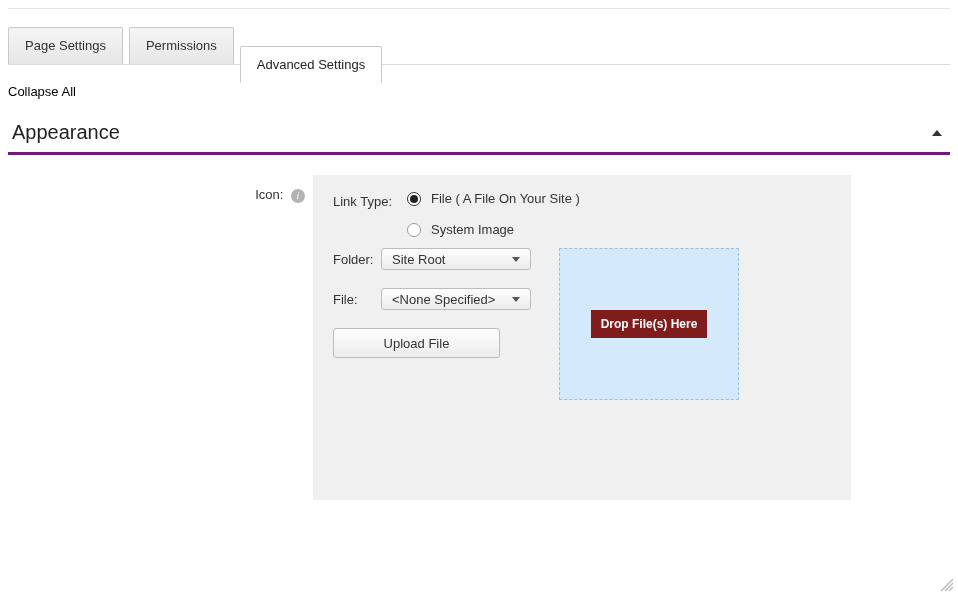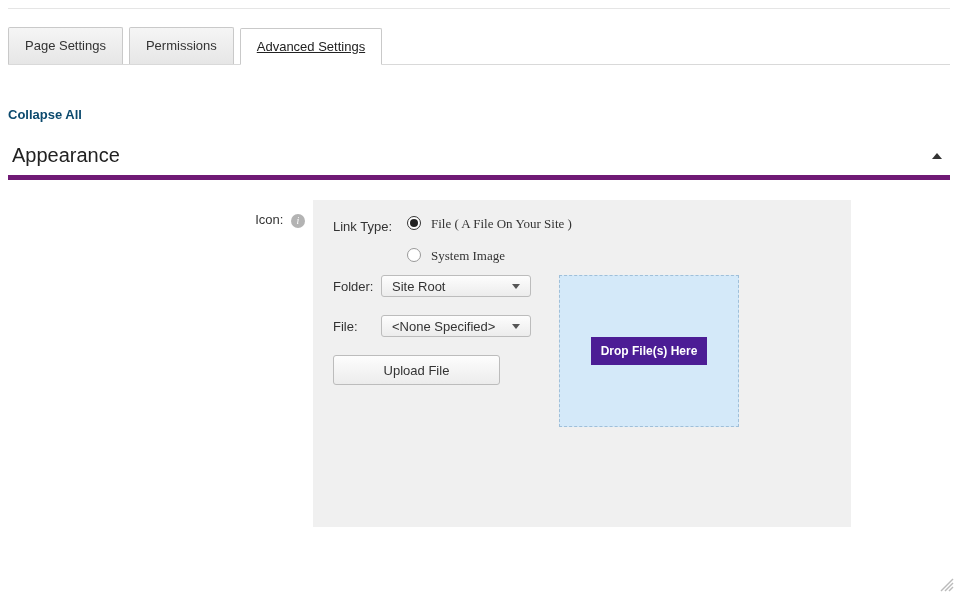--- a/index.html
+++ b/index.html
@@ -3,52 +3,52 @@
 <meta charset="utf-8">
 <style>
 * { box-sizing: border-box; margin: 0; padding: 0; }
 body { font-family: Arial, sans-serif; font-size: 13px; color: #333; background: #fff; }
 .page { width: 958px; height: 596px; position: relative; overflow: hidden; }
 .content { padding: 0 8px; height: 564px; overflow-y: scroll; }
 .top-divider { height: 1px; background: #e5e5e5; margin: 8px 0 0 0; }
 
 .tabs { display: flex; border-bottom: 1px solid #d9d9d9; margin-top: 18px; }
 .tab { padding: 10px 16px; font-size: 13px; color: #333; cursor: pointer; background: linear-gradient(#f5f5f5, #e6e6e6); border: 1px solid #c9c9c9; border-bottom: none; margin-right: 6px; border-radius: 2px 2px 0 0; }
-.tab.active { background: #fff; border-bottom: 1px solid #fff; position: relative; top: 1px; color: #222; text-decoration: underline; }
+.tab.active { background: #fff; border-bottom: 1px solid #fff; position: relative; top: 19px; color: #222; }
 
-.collapse-link { color: #0c4a6e; font-size: 13px; margin: 42px 0 16px 0; display: inline-block; cursor: pointer; font-weight: bold; }
+.collapse-link { color: #000000; font-size: 13px; margin: 19px 0 16px 0; display: inline-block; cursor: pointer; font-weight: normal; }
 
-.section-header { display: flex; align-items: center; justify-content: space-between; border-bottom: 5px solid #701a75; padding: 6px 0 8px 0; }
+.section-header { display: flex; align-items: center; justify-content: space-between; border-bottom: 3px solid #701a75; padding: 6px 0 8px 0; }
 .section-title { font-size: 20px; font-weight: normal; color: #222; padding-left: 4px; }
 .chevron-up { width: 0; height: 0; border-left: 5px solid transparent; border-right: 5px solid transparent; border-bottom: 6px solid #333; margin-right: 8px; }
 
 .form-area { display: flex; margin-top: 20px; }
 .label-col { width: 305px; text-align: right; padding-right: 8px; padding-top: 12px; color: #333; }
 .info-icon { display: inline-flex; align-items: center; justify-content: center; width: 14px; height: 14px; border-radius: 50%; background: #b3b3b3; color: #fff; font-size: 10px; font-style: italic; font-family: Georgia, serif; margin-left: 4px; vertical-align: middle; }
 
 .panel { background: #f0f0f0; padding: 16px 32px 100px 20px; flex: 1; max-width: 538px; }
 .linktype-row { display: flex; align-items: flex-start; }
 .linktype-label { width: 74px; padding-top: 3px; color: #333; }
 .radio-group { display: flex; flex-direction: column; gap: 16px; }
-.radio-item { display: flex; align-items: flex-start; gap: 10px; cursor: pointer; font-family: Liberation Serif, serif; }
+.radio-item { display: flex; align-items: flex-end; gap: 10px; cursor: pointer; }
 .radio { width: 14px; height: 14px; border-radius: 50%; border: 1px solid #999; background: #fff; position: relative; }
 .radio.checked { border-color: #333; }
 .radio.checked::after { content: ""; position: absolute; width: 8px; height: 8px; border-radius: 50%; background: #222; top: 2px; left: 2px; }
 .radio-label { color: #333; }
 
 .file-controls { display: flex; margin-top: 11px; gap: 28px; }
 .controls-left { }
 .ctrl-row { display: flex; align-items: center; margin-bottom: 18px; }
 .ctrl-label { width: 48px; color: #333; }
 .dropdown { width: 150px; height: 22px; border: 1px solid #bcbcbc; background: linear-gradient(#fdfdfd, #ececec); border-radius: 3px; display: flex; align-items: center; justify-content: space-between; padding: 0 10px; cursor: pointer; color: #333; }
 .dd-caret { width: 0; height: 0; border-left: 4px solid transparent; border-right: 4px solid transparent; border-top: 5px solid #555; }
 .upload-btn { width: 167px; height: 30px; border: 1px solid #bcbcbc; background: linear-gradient(#fdfdfd, #ececec); border-radius: 3px; cursor: pointer; color: #333; display: flex; align-items: center; justify-content: center; }
 
 .dropzone { width: 180px; height: 152px; border: 1px dashed #9fbfd9; background: #d4e9f9; display: flex; align-items: center; justify-content: center; }
-.drop-badge { background: #4c1d95; color: #fff; font-size: 12px; padding: 7px 10px; font-weight: bold; }
+.drop-badge { background: #7f1d1d; color: #fff; font-size: 12px; padding: 7px 10px; font-weight: bold; }
 
 .resize-grip { position: absolute; right: 4px; bottom: 4px; width: 16px; height: 16px; }
 .resize-grip svg { display: block; }
 
 
 .content::-webkit-scrollbar { width: 16px; }
 .content::-webkit-scrollbar-track { background: #f2f2f2; }
 .content::-webkit-scrollbar-thumb { background: #c4c4c4; border-radius: 2px; }
 </style>
 </head>

